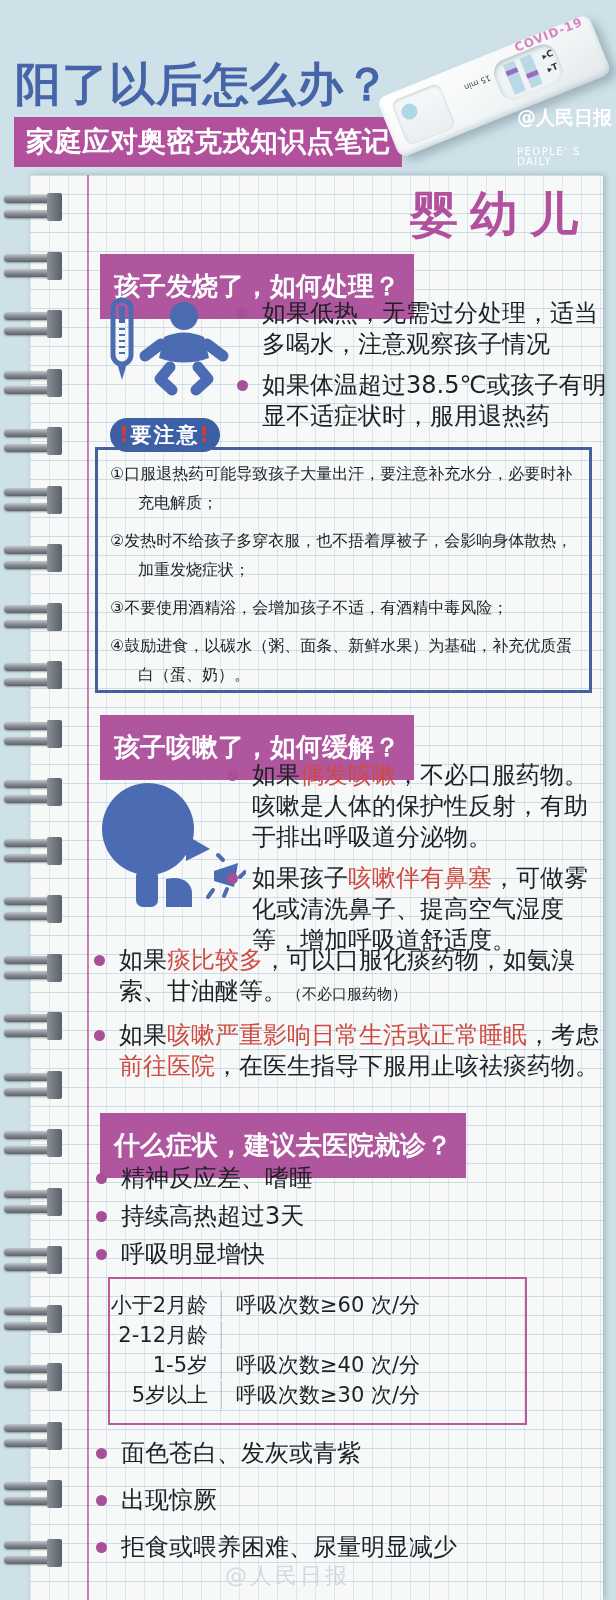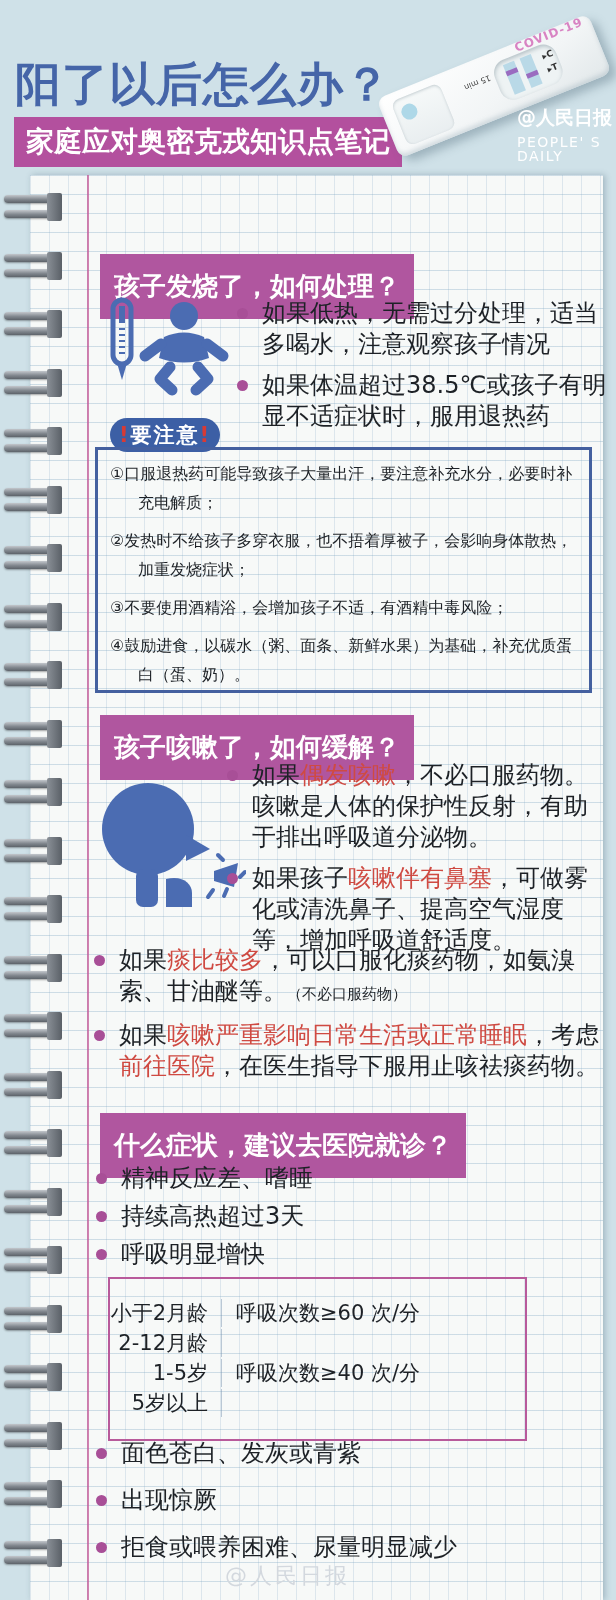--- a/index.html
+++ b/index.html
@@ -6,21 +6,21 @@
   body{font-family:"DejaVu Sans","Liberation Sans",sans-serif;}
   .stage{position:relative;width:616px;height:1600px;background:#cfe1e8;overflow:hidden;}
 
   
   .main-title{position:absolute;left:15px;top:54px;font-size:46px;font-weight:bold;
     color:#4565a8;letter-spacing:1px;white-space:nowrap;}
   .sub-banner{position:absolute;left:14px;top:117px;background:#b3509e;color:#fff;
     font-size:28px;font-weight:bold;padding:6px 12px;white-space:nowrap;}
   .brand{position:absolute;left:517px;top:108px;color:#fff;line-height:1;}
   .brand .handle{font-size:19px;font-weight:bold;white-space:nowrap;}
-  .brand .sub{font-size:14px;letter-spacing:1.5px;margin-top:8px;}
+  .brand .sub{font-size:10px;letter-spacing:1.5px;margin-top:20px;}
 
   
   .kit-wrap{position:absolute;left:372px;top:2px;width:244px;height:172px;}
   .kit{position:absolute;left:8px;top:52px;width:228px;height:64px;border-radius:9px;
     background:linear-gradient(160deg,#ffffff 0%,#f2f5f6 60%,#e2e8ea 100%);
     box-shadow:5px 7px 10px rgba(80,105,120,.38),inset 0 -3px 4px rgba(150,170,180,.35);
     transform:rotate(-22deg);}
   .kit .well-zone{position:absolute;left:12px;top:8px;width:52px;height:48px;border-radius:8px;
     background:linear-gradient(180deg,#f6f9f9,#e9eef0);box-shadow:inset 0 1px 3px rgba(120,140,150,.4);}
   .kit .well-dot{position:absolute;left:18px;top:16px;width:16px;height:16px;border-radius:50%;
@@ -89,21 +89,21 @@
     font-size:21px;font-weight:bold;padding:3px 9px;letter-spacing:2px;border-radius:17px;}
   .note-badge .ex{color:#d83a35;font-weight:bold;}
   .note-box{position:absolute;left:65px;top:272px;width:497px;height:246px;
     border:3px solid #44609f;box-sizing:border-box;padding:9px 12px;}
   .note-box ul{list-style:none;margin:0;padding:0;}
   .note-box li{font-size:16px;line-height:29px;color:#1d2126;padding-left:28px;text-indent:-28px;
     margin-bottom:9px;}
 
   
   .resp-table{position:absolute;left:78px;top:1102px;width:419px;border:2px solid #b85a9b;
-    box-sizing:border-box;padding:20px 0;}
+    box-sizing:border-box;padding:12px 0;}
   .resp-row{display:flex;align-items:baseline;height:30px;}
   .resp-age{width:112px;text-align:right;padding-right:13px;font-size:21px;color:#1d2126;
     border-right:1px solid rgba(110,140,170,.45);box-sizing:border-box;}
   .resp-val{padding-left:14px;font-size:21px;color:#1d2126;white-space:nowrap;}
   .resp-note{font-size:13px;color:#2a2e33;}
 
   .watermark{position:absolute;left:195px;top:1386px;font-size:22px;color:#d3d8de;
     letter-spacing:3px;}
 </style>
 </head>
@@ -136,20 +136,21 @@
   </div>
 
   <div class="brand">
     <div class="handle">@人民日报</div>
     <div class="sub">PEOPLE' S DAILY</div>
   </div>
 
   <div class="page">
     <div class="margin-line"></div>
 
+    <div class="group-title">婴幼儿</div>
 
     <div class="sec-header h-fever">孩子发烧了，如何处理？</div>
 
     <svg class="icon-fever" viewBox="0 0 140 108">
       <g fill="none" stroke="#4b6cb2" stroke-width="5">
         <rect x="15" y="5" width="18" height="64" rx="9"></rect>
       </g>
       <polygon points="19,68 24,85 29,68" fill="#4b6cb2"></polygon>
       <rect x="21" y="11" width="6" height="17" fill="#4b6cb2"></rect>
       <g stroke="#4b6cb2" stroke-width="2">
@@ -227,20 +228,21 @@
       </div>
       <div class="resp-row">
         <div class="resp-age">2-12月龄</div>
       </div>
       <div class="resp-row">
         <div class="resp-age">1-5岁</div>
         <div class="resp-val"><span>呼吸次数≥40 次/分</span><span class="resp-note"></span></div>
       </div>
       <div class="resp-row">
         <div class="resp-age">5岁以上</div>
+        <div class="resp-val"><span>呼吸次数≥30 次/分</span><span class="resp-note"></span></div>
       </div>
     </div>
 
     <ul class="blist hand symptom-bottom">
       <li>面色苍白、发灰或青紫</li>
       <li>出现惊厥</li>
       <li>拒食或喂养困难、尿量明显减少</li>
     </ul>
 
     <div class="watermark">@人民日报</div>

